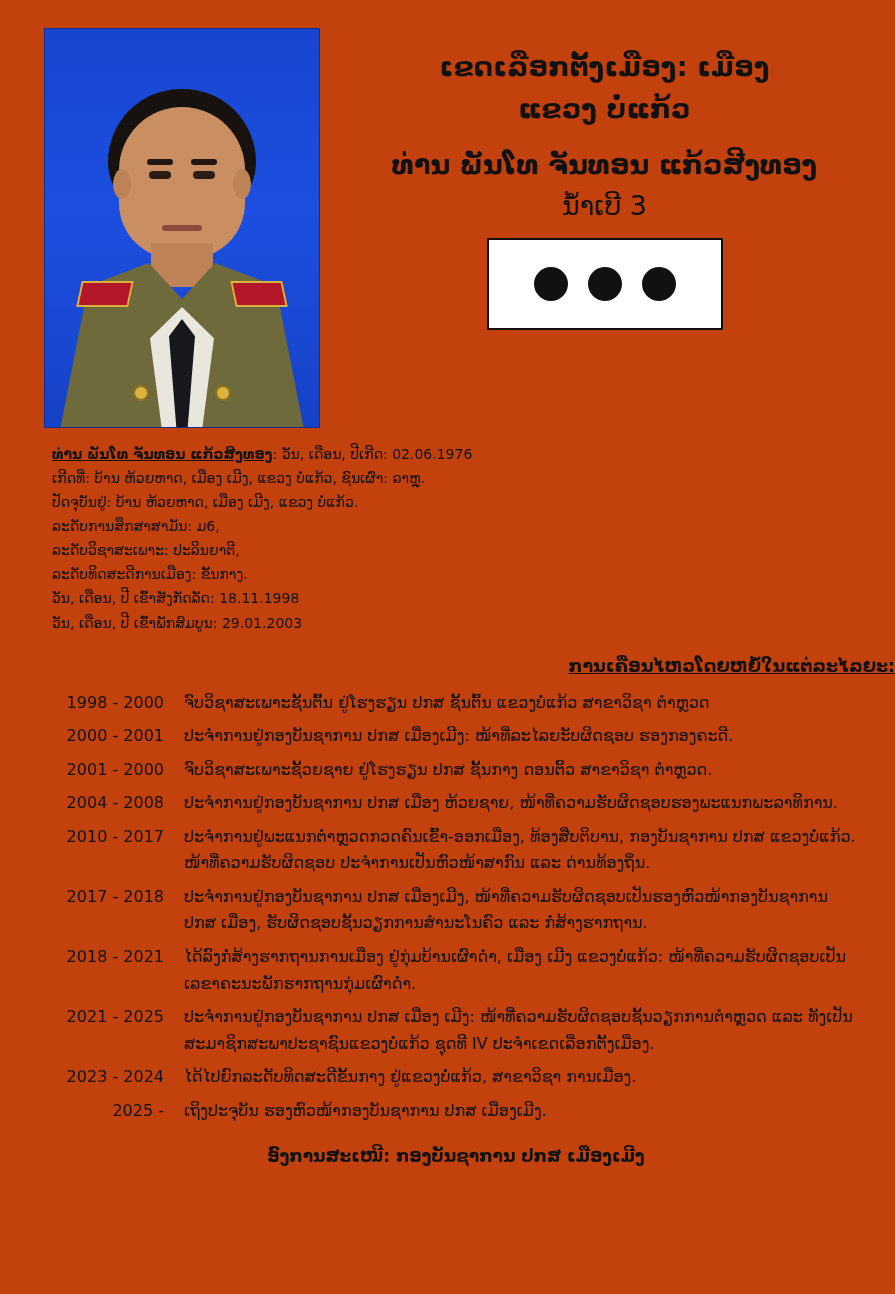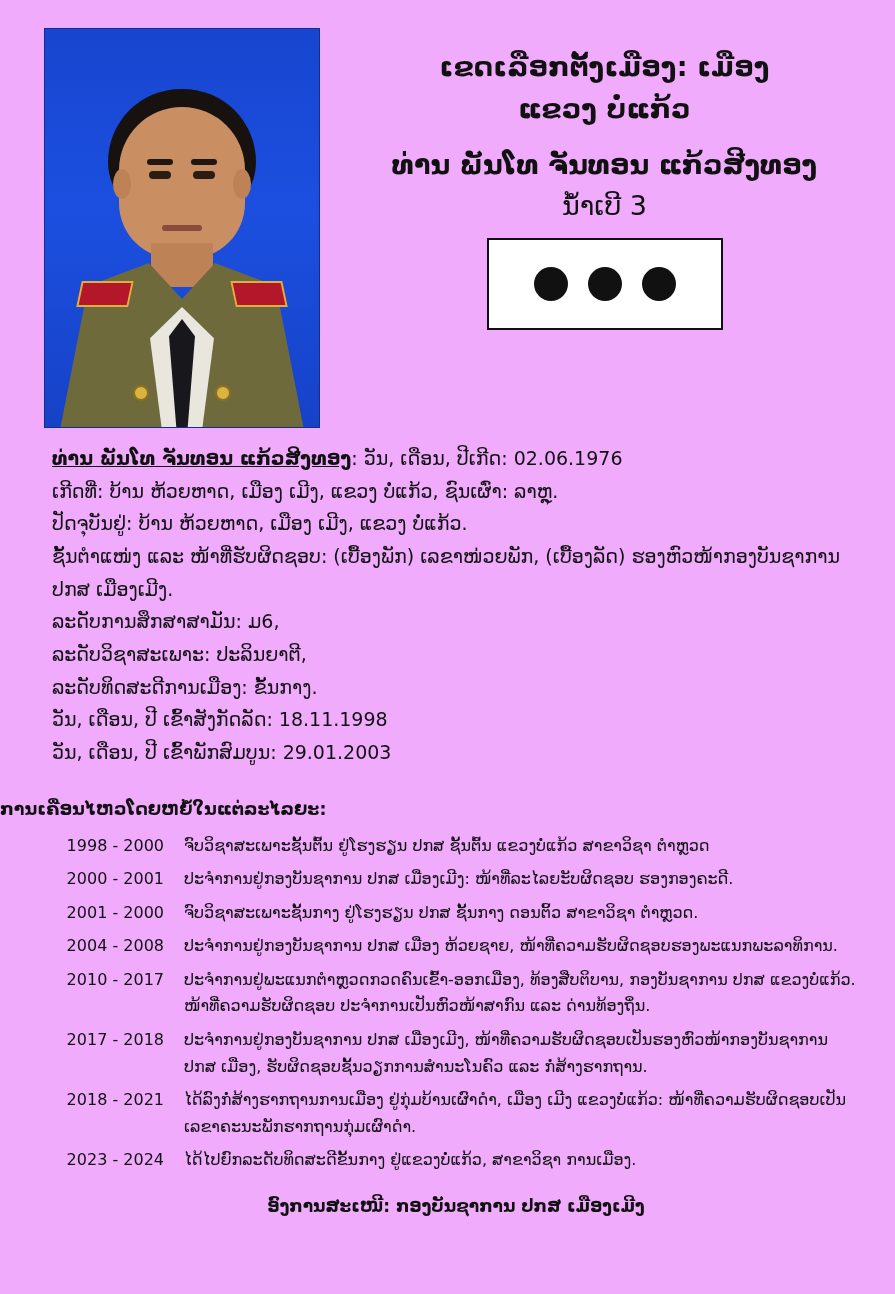--- a/index.html
+++ b/index.html
@@ -10,21 +10,21 @@
   }
   body {
     font-family: "DejaVu Sans", "Liberation Sans", sans-serif;
     color: #111111;
   }
   .page {
     position: relative;
     width: 895px;
     height: 1294px;
     margin: 0 auto;
-    background: #f0abfc;
+    background: #c2410c;
     overflow: hidden;
     box-sizing: border-box;
   }
 
   
   .header {
     display: flex;
     flex-direction: row;
     align-items: flex-start;
     padding: 28px 24px 0 44px;
@@ -204,38 +204,39 @@
   .dot {
     width: 34px;
     height: 34px;
     border-radius: 50%;
     background: #111;
   }
 
   
   .details {
     padding: 14px 23px 0 52px;
-    font-size: 19px;
+    font-size: 14px;
     line-height: 1.72;
   }
   .details .row {
     white-space: normal;
   }
   .name-underline {
     font-weight: bold;
     text-decoration: underline;
   }
 
   
   .section-title {
-    text-align: left;
+    text-align: right;
     font-weight: bold;
     font-size: 17.5px;
-    margin-top: 30px;
+    margin-top: 21px;
     margin-bottom: 14px;
+    text-decoration: underline;
   }
 
   
   .timeline {
     padding: 0 34px 0 52px;
     font-size: 16px;
     line-height: 1.66;
   }
   .tl-row {
     display: flex;
@@ -309,21 +310,20 @@
     </div>
 
   </div>
 
   <div class="details">
     <div class="row">
       <span class="name-underline">ທ່ານ ພັນໂທ ຈັນທອນ ແກ້ວສີງທອງ</span><span>: ວັນ, ເດືອນ, ປີເກີດ: 02.06.1976</span>
     </div>
     <div class="row">ເກີດທີ່: ບ້ານ ຫ້ວຍຫາດ, ເມືອງ ເມີງ, ແຂວງ ບໍ່ແກ້ວ, ຊົນເຜົ່າ: ລາຫຼຸ.</div>
     <div class="row">ປັດຈຸບັນຢູ່: ບ້ານ ຫ້ວຍຫາດ, ເມືອງ ເມີງ, ແຂວງ ບໍ່ແກ້ວ.</div>
-    <div class="row">ຊັ້ນຕຳແໜ່ງ ແລະ ໜ້າທີ່ຮັບຜິດຊອບ: (ເບື້ອງພັກ) ເລຂາໜ່ວຍພັກ, (ເບື້ອງລັດ) ຮອງຫົວໜ້າກອງບັນຊາການ ປກສ ເມືອງເມີງ.</div>
     <div class="row">ລະດັບການສຶກສາສາມັນ: ມ6,</div>
     <div class="row">ລະດັບວິຊາສະເພາະ: ປະລິນຍາຕີ,</div>
     <div class="row">ລະດັບທິດສະດີການເມືອງ: ຂັ້ນກາງ.</div>
     <div class="row">ວັນ, ເດືອນ, ປີ ເຂົ້າສັງກັດລັດ: 18.11.1998</div>
     <div class="row">ວັນ, ເດືອນ, ປີ ເຂົ້າພັກສົມບູນ: 29.01.2003</div>
   </div>
 
   <div class="section-title">ການເຄື່ອນໄຫວໂດຍຫຍໍ້ໃນແຕ່ລະໄລຍະ:</div>
 
   <div class="timeline">
@@ -336,21 +336,21 @@
 
     <div class="tl-row">
       <div class="tl-period">2000 - 2001</div>
       <div class="tl-dash"></div>
       <div class="tl-text">ປະຈຳການຢູ່ກອງບັນຊາການ ປກສ ເມືອງເມີງ: ໜ້າທີ່ລະໄລຍະັບຜິດຊອບ ຮອງກອງຄະດີ.</div>
     </div>
 
     <div class="tl-row">
       <div class="tl-period">2001 - 2000</div>
       <div class="tl-dash"></div>
-      <div class="tl-text">ຈົບວິຊາສະເພາະຊັ້ນກາງ ຢູ່ໂຮງຮຽນ ປກສ ຊັ້ນກາງ ດອນຕິ້ວ ສາຂາວິຊາ ຕຳຫຼວດ.</div>
+      <div class="tl-text">ຈົບວິຊາສະເພາະຊັ້ວຍຊາຍ ຢູ່ໂຮງຮຽນ ປກສ ຊັ້ນກາງ ດອນຕິ້ວ ສາຂາວິຊາ ຕຳຫຼວດ.</div>
     </div>
 
     <div class="tl-row">
       <div class="tl-period">2004 - 2008</div>
       <div class="tl-dash"></div>
       <div class="tl-text">ປະຈຳການຢູ່ກອງບັນຊາການ ປກສ ເມືອງ ຫ້ວຍຊາຍ, ໜ້າທີ່ຄວາມຮັບຜິດຊອບຮອງພະແນກພະລາທິການ.</div>
     </div>
 
 
     <div class="tl-row">
@@ -364,25 +364,35 @@
       <div class="tl-dash"></div>
       <div class="tl-text">ປະຈຳການຢູ່ກອງບັນຊາການ ປກສ ເມືອງເມີງ, ໜ້າທີ່ຄວາມຮັບຜິດຊອບເປັນຮອງຫົວໜ້າກອງບັນຊາການ ປກສ ເມືອງ, ຮັບຜິດຊອບຊັ້ນວຽກການສຳນະໂນຄົວ ແລະ ກໍ່ສ້າງຮາກຖານ.</div>
     </div>
 
     <div class="tl-row">
       <div class="tl-period">2018 - 2021</div>
       <div class="tl-dash"></div>
       <div class="tl-text">ໄດ້ລົງກໍ່ສ້າງຮາກຖານການເມືອງ ຢູ່ກຸ່ມບ້ານເຜົາດຳ, ເມືອງ ເມີງ ແຂວງບໍ່ແກ້ວ: ໜ້າທີ່ຄວາມຮັບຜິດຊອບເປັນ ເລຂາຄະນະພັກຮາກຖານກຸ່ມເຜົາດຳ.</div>
     </div>
 
+    <div class="tl-row">
+      <div class="tl-period">2021 - 2025</div>
+      <div class="tl-dash"></div>
+      <div class="tl-text">ປະຈຳການຢູ່ກອງບັນຊາການ ປກສ ເມືອງ ເມີງ: ໜ້າທີ່ຄວາມຮັບຜິດຊອບຊັ້ນວຽກການຕຳຫຼວດ ແລະ ທັງເປັນ ສະມາຊິກສະພາປະຊາຊົນແຂວງບໍ່ແກ້ວ ຊຸດທີ IV ປະຈຳເຂດເລືອກຕັ້ງເມືອງ.</div>
+    </div>
 
     <div class="tl-row">
       <div class="tl-period">2023 - 2024</div>
       <div class="tl-dash"></div>
       <div class="tl-text">ໄດ້ໄປຍົກລະດັບທິດສະດີຂັ້ນກາງ ຢູ່ແຂວງບໍ່ແກ້ວ, ສາຂາວິຊາ ການເມືອງ.</div>
     </div>
 
+    <div class="tl-row">
+      <div class="tl-period">2025 -</div>
+      <div class="tl-dash"></div>
+      <div class="tl-text">ເຖິງປະຈຸບັນ ຮອງຫົວໜ້າກອງບັນຊາການ ປກສ ເມືອງເມີງ.</div>
+    </div>
 
   </div>
 
   <div class="footer">ອົງການສະເໜີ: ກອງບັນຊາການ ປກສ ເມືອງເມີງ</div>
 
 </div>
 
 </body></html>

